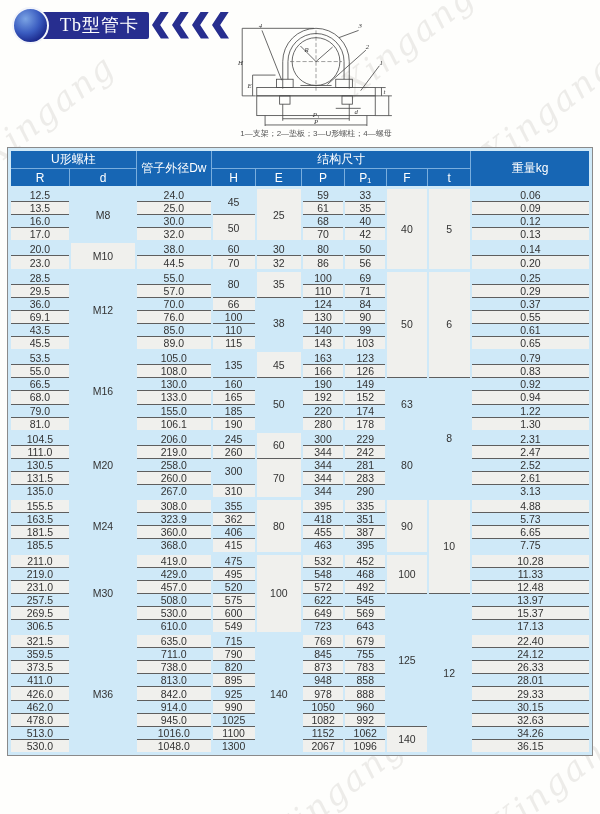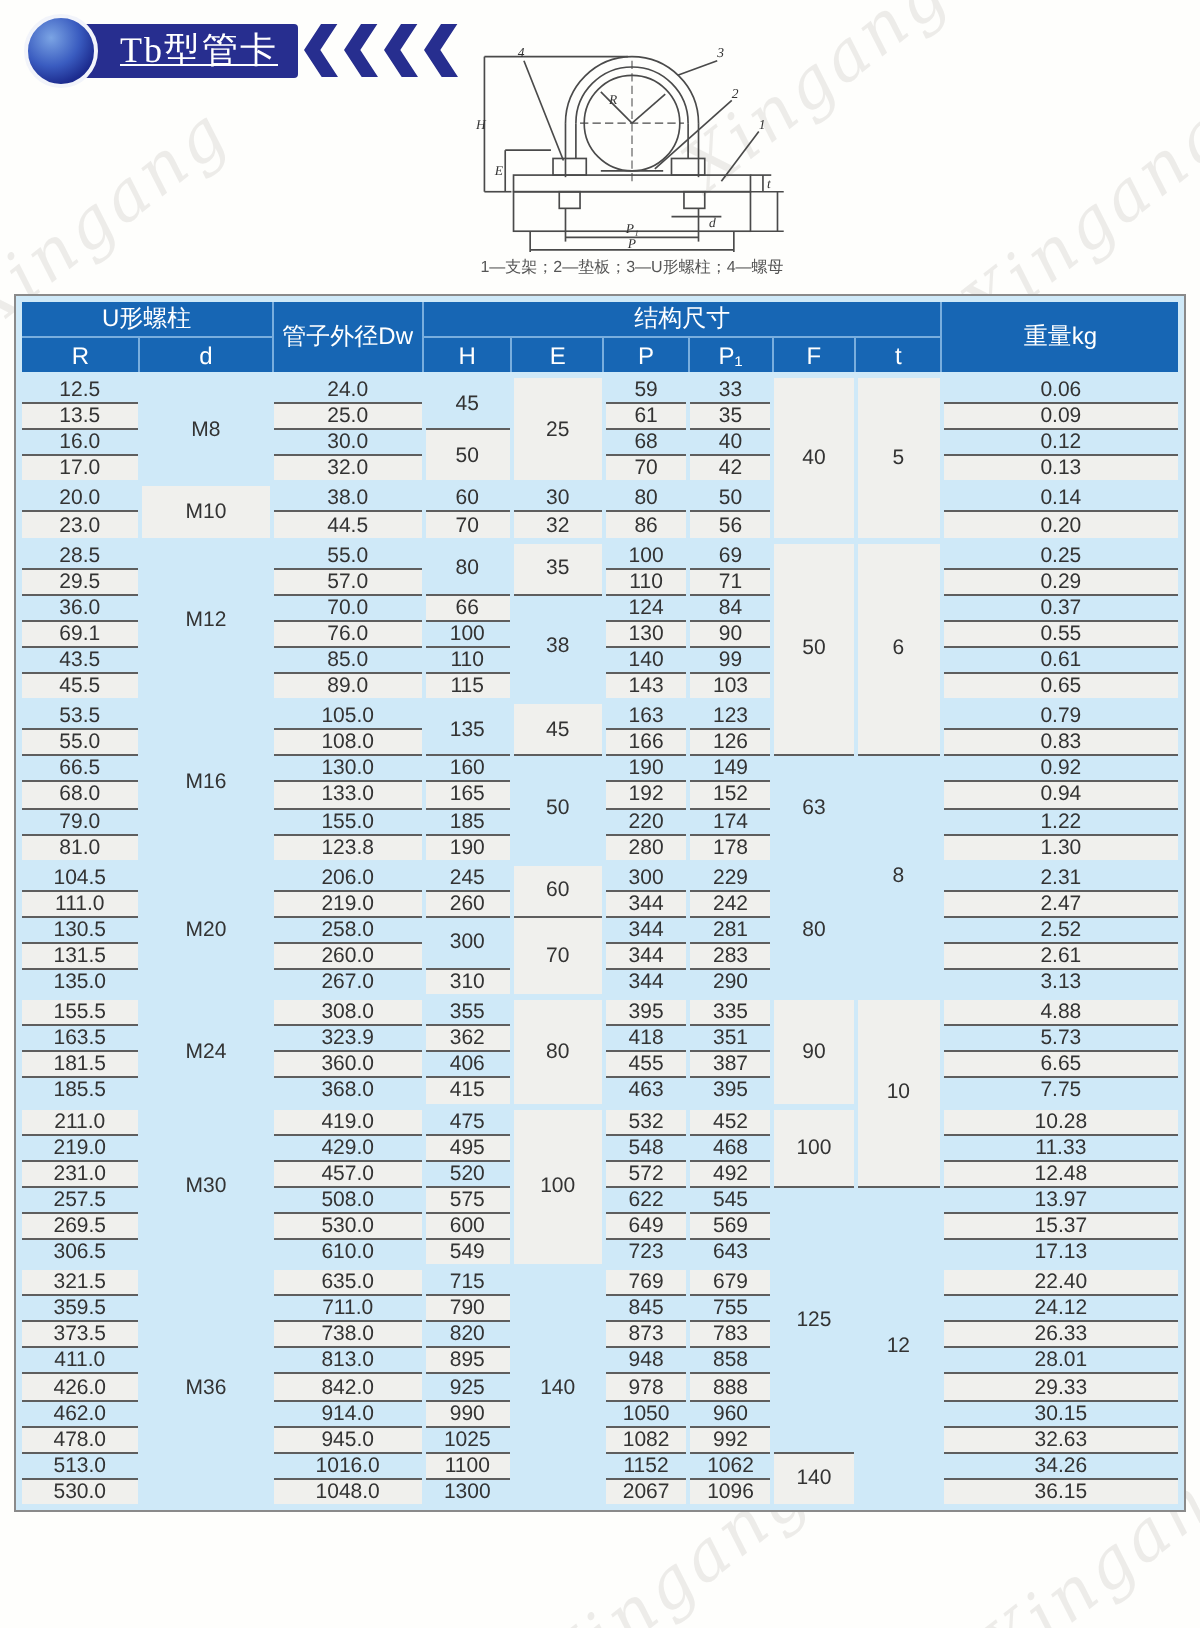--- a/index.html
+++ b/index.html
@@ -8,21 +8,21 @@
 
   
   .wm{position:absolute;font-family:"DejaVu Serif","Liberation Serif",serif;font-style:italic;
       font-size:34px;color:#9a948c;opacity:.16;transform:rotate(-38deg);letter-spacing:2px;
       white-space:nowrap;pointer-events:none;}
 
   
   .badge{position:absolute;top:8px;left:26px;height:34px;display:flex;align-items:center;}
   .badge-banner{position:relative;height:27px;line-height:27px;background:#272e8f;color:#fff;
       border-radius:5px 2px 2px 5px;padding:0 10px 0 34px;
-      font-family:"Liberation Serif","DejaVu Serif",serif;font-size:18px;letter-spacing:1px;text-decoration:underline;}
+      font-family:"Liberation Serif","DejaVu Serif",serif;font-size:18px;letter-spacing:1px;}
   .badge-sphere{position:absolute;left:-14px;top:-5px;width:37px;height:37px;border-radius:50%;
       background:radial-gradient(circle at 35% 30%,#7ba4e4,#3a5cc0 45%,#1c2b8e 75%);
       border:2px solid #f2f4fa;box-sizing:border-box;}
   .chev{width:17px;height:27px;background:#272e8f;margin-left:3px;
       clip-path:polygon(52% 0,100% 0,48% 50%,100% 100%,52% 100%,0 50%);}
 
   
   .drawing{position:absolute;left:226px;top:20px;width:180px;}
   .drawing svg{display:block;}
   .draw-caption{margin-top:2px;text-align:center;font-size:8px;color:#555;white-space:nowrap;}
@@ -319,21 +319,21 @@
           <tr>
             <td class="b">79.0</td>
             <td class="b">155.0</td>
             <td rowspan="1" class="b">185</td>
             <td class="b">220</td>
             <td class="b">174</td>
             <td class="b">1.22</td>
           </tr>
           <tr>
             <td class="g">81.0</td>
-            <td class="g">123.8</td>
+            <td class="g">106.1</td>
             <td rowspan="1" class="g">190</td>
             <td class="g">280</td>
             <td class="g">178</td>
             <td class="g">1.30</td>
           </tr>
           <tr>
             <td class="b grp">104.5</td>
             <td rowspan="5" class="b grp">M20</td>
             <td class="b grp">206.0</td>
             <td rowspan="1" class="b grp">245</td>

